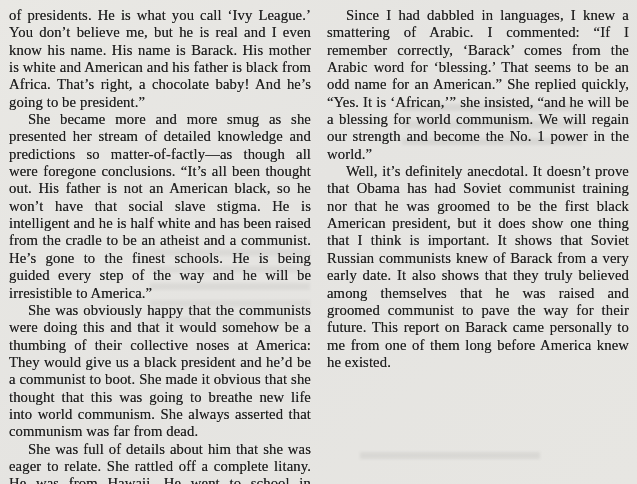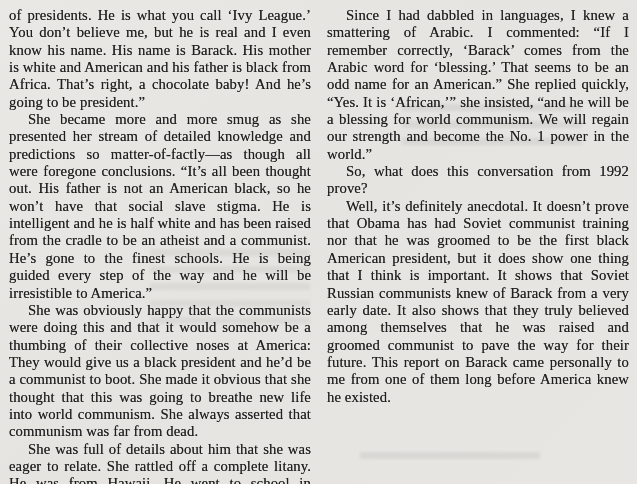--- a/index.html
+++ b/index.html
@@ -61,18 +61,17 @@
 
   <div class="column column-left">
     <p>of presidents. He is what you call ‘Ivy League.’ You don’t believe me, but he is real and I even know his name. His name is Barack. His mother is white and American and his father is black from Africa. That’s right, a chocolate baby! And he’s going to be president.”</p>
     <p class="indent">She became more and more smug as she presented her stream of detailed knowledge and predictions so matter-of-factly—as though all were foregone conclusions. “It’s all been thought out. His father is not an American black, so he won’t have that social slave stigma. He is intelligent and he is half white and has been raised from the cradle to be an atheist and a communist. He’s gone to the finest schools. He is being guided every step of the way and he will be irresistible to America.”</p>
     <p class="indent">She was obviously happy that the communists were doing this and that it would somehow be a thumbing of their collective noses at America: They would give us a black president and he’d be a communist to boot. She made it obvious that she thought that this was going to breathe new life into world communism. She always asserted that communism was far from dead.</p>
     <p class="indent">She was full of details about him that she was eager to relate. She rattled off a complete litany. He was from Hawaii. He went to school in California. He lived in Chicago. He was soon to be elected to the legislature. “Have no doubt: he is one of us, a Soviet.”</p>
   </div>
 
   <div class="column column-right">
     <p class="indent">Since I had dabbled in languages, I knew a smattering of Arabic. I commented: “If I remember correctly, ‘Barack’ comes from the Arabic word for ‘blessing.’ That seems to be an odd name for an American.” She replied quickly, “Yes. It is ‘African,’” she insisted, “and he will be a blessing for world communism. We will regain our strength and become the No. 1 power in the world.”</p>
-    <p class="indent">So, what does this conversation from 1992 prove?</p>
     <p class="indent">Well, it’s definitely anecdotal. It doesn’t prove that Obama has had Soviet communist training nor that he was groomed to be the first black American president, but it does show one thing that I think is important. It shows that Soviet Russian communists knew of Barack from a very early date. It also shows that they truly believed among themselves that he was raised and groomed communist to pave the way for their future. This report on Barack came personally to me from one of them long before America knew he existed.</p>
 
   </div>
 
 </div>
 
 </body></html>

